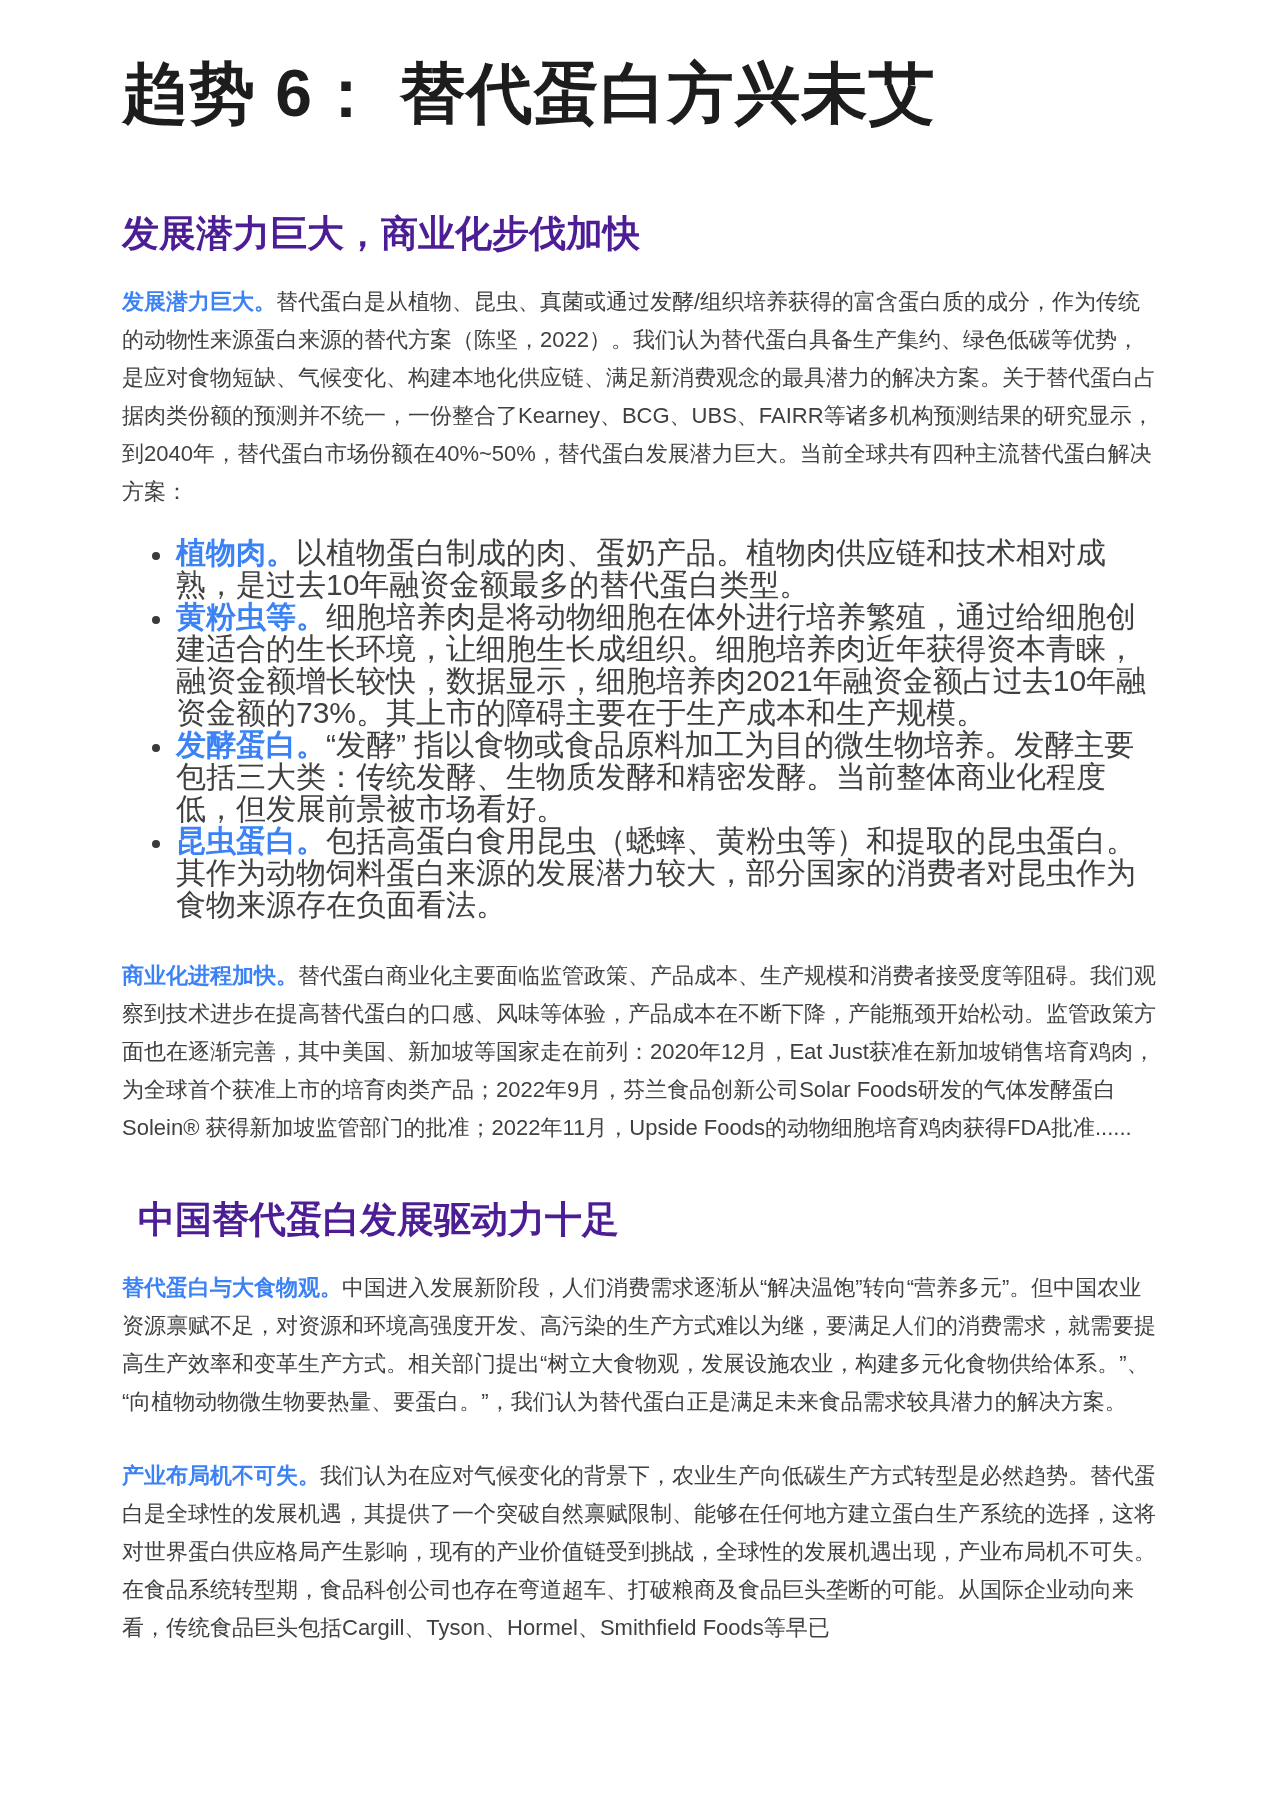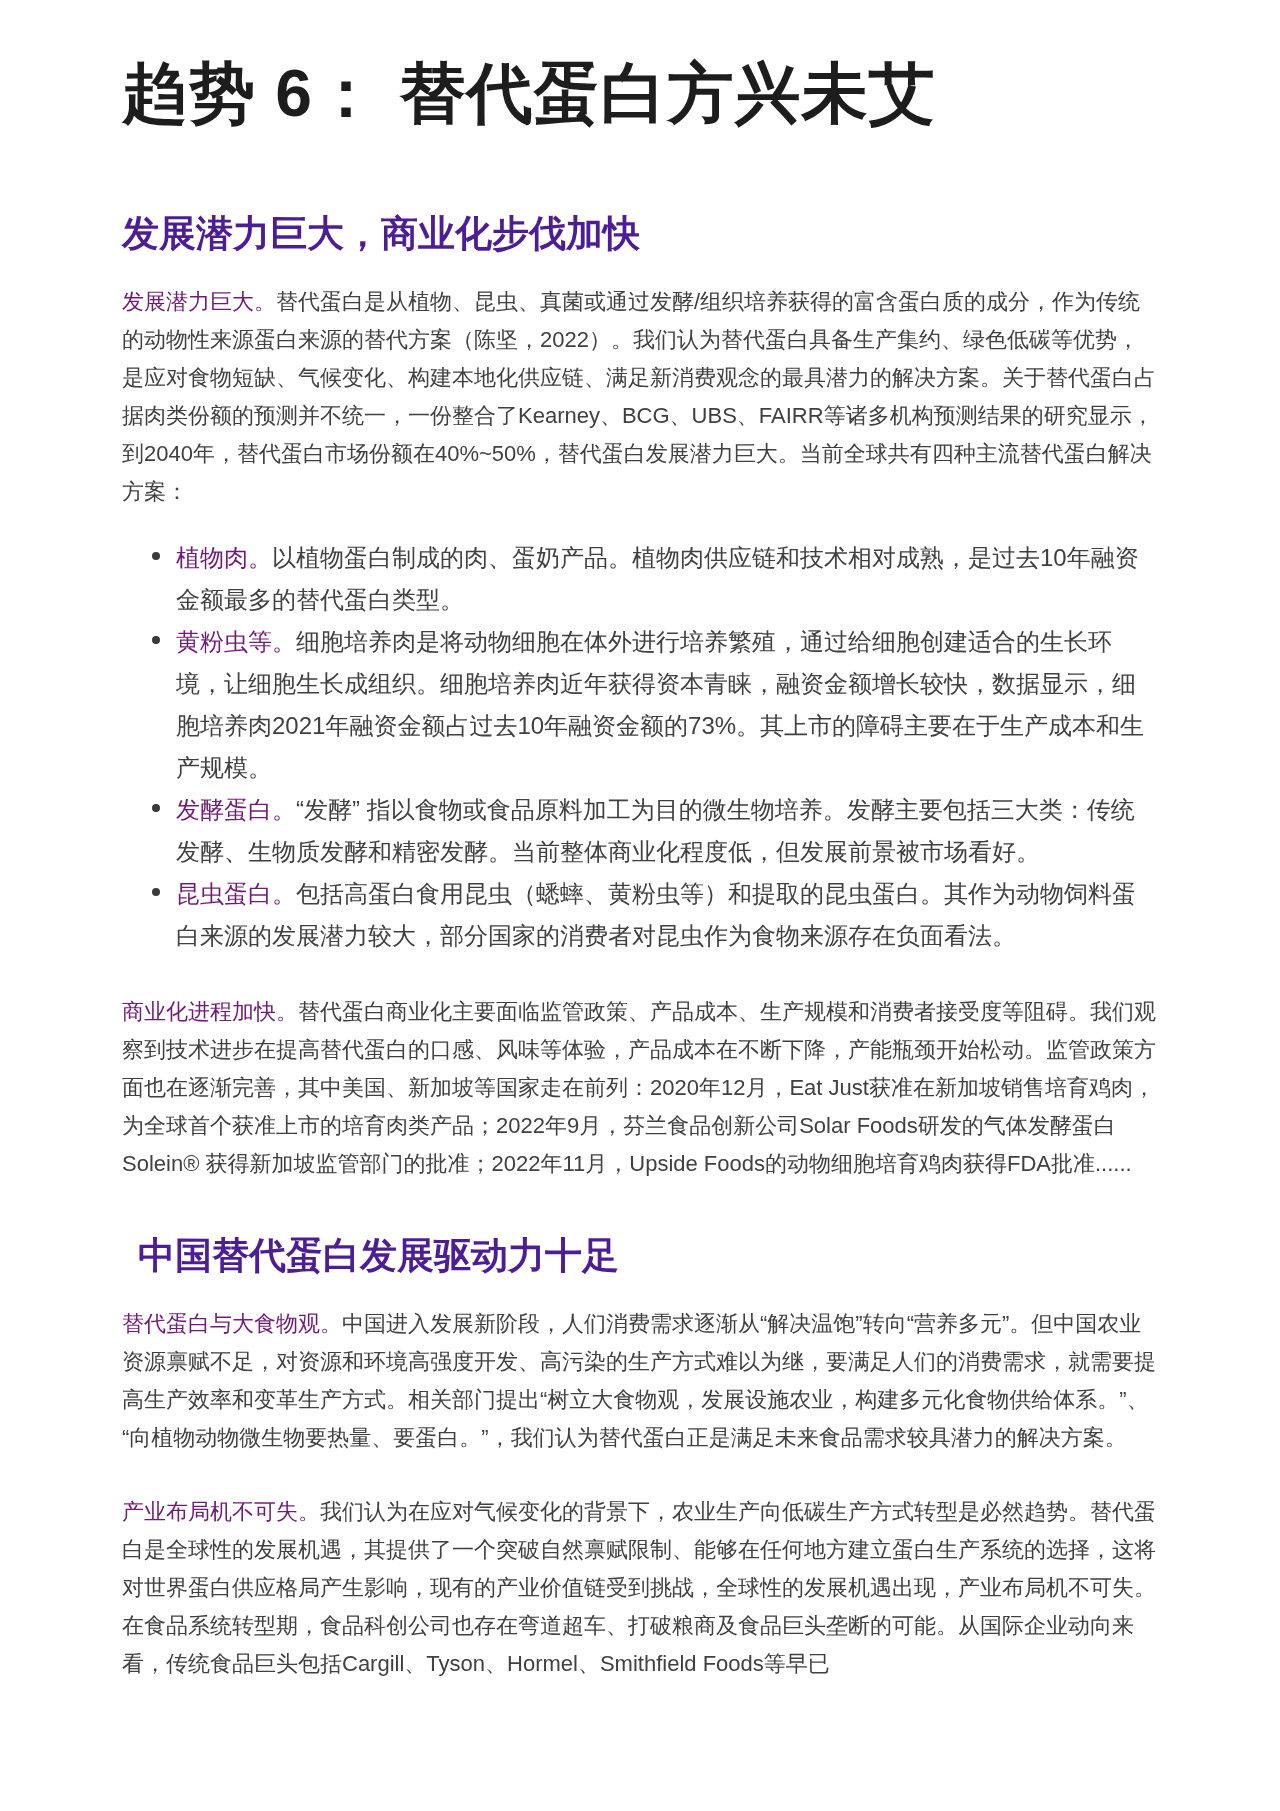--- a/index.html
+++ b/index.html
@@ -33,30 +33,30 @@
   }
   .sec-1 h2.sec-heading { margin: 76px 0 24px 0; }
   .sec-2 h2.sec-heading { margin: 48px 0 24px 16px; }
   p.body-p {
     font-size: 22px;
     line-height: 38px;
     color: #404040;
     text-align: left;
   }
   p.body-p + p.body-p, ul.bullet-list + p.body-p { margin-top: 36px; }
-  .lead { font-weight: 400; color: #701a75; }
+  .lead { font-weight: 700; color: #3b82f6; }
   ul.bullet-list {
     list-style: none;
     margin: 26px 0 0 0;
   }
   ul.bullet-list li {
     position: relative;
     padding-left: 54px;
-    font-size: 24px;
-    line-height: 42px;
+    font-size: 30px;
+    line-height: 32px;
     color: #404040;
   }
   ul.bullet-list li::before {
     content: "";
     position: absolute;
     left: 30px;
     top: 15px;
     width: 8px;
     height: 8px;
     border-radius: 50%;

